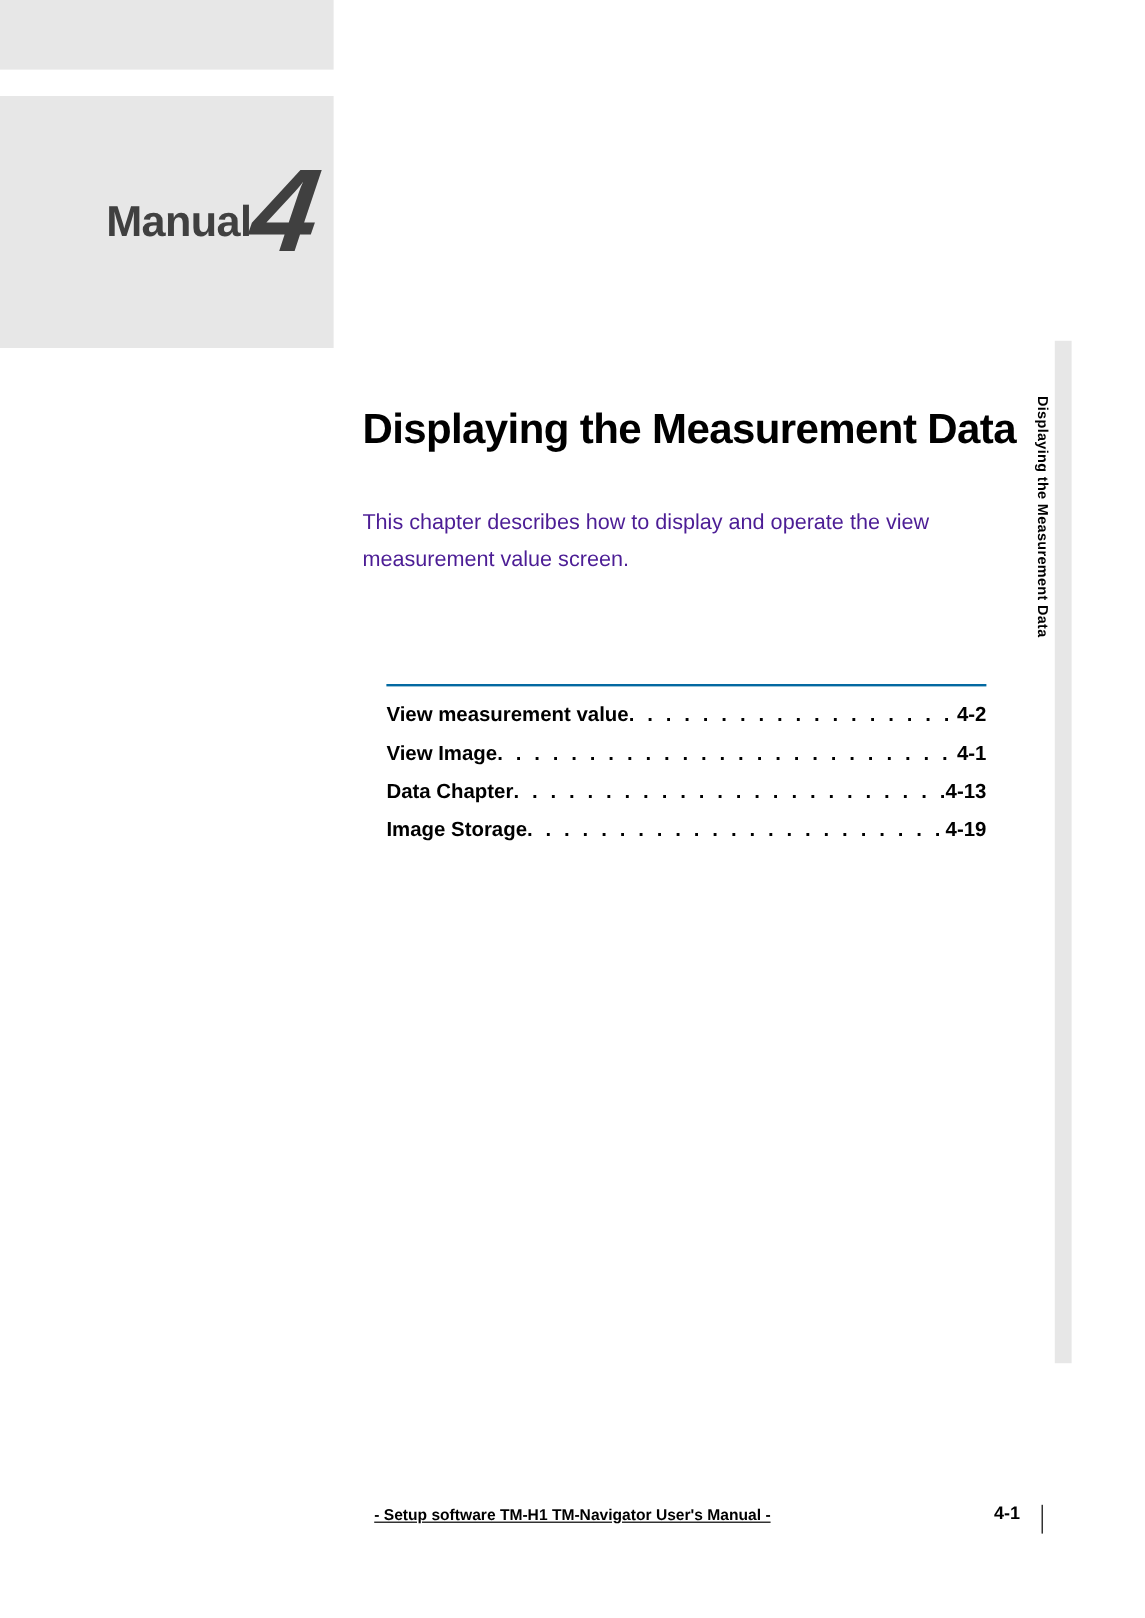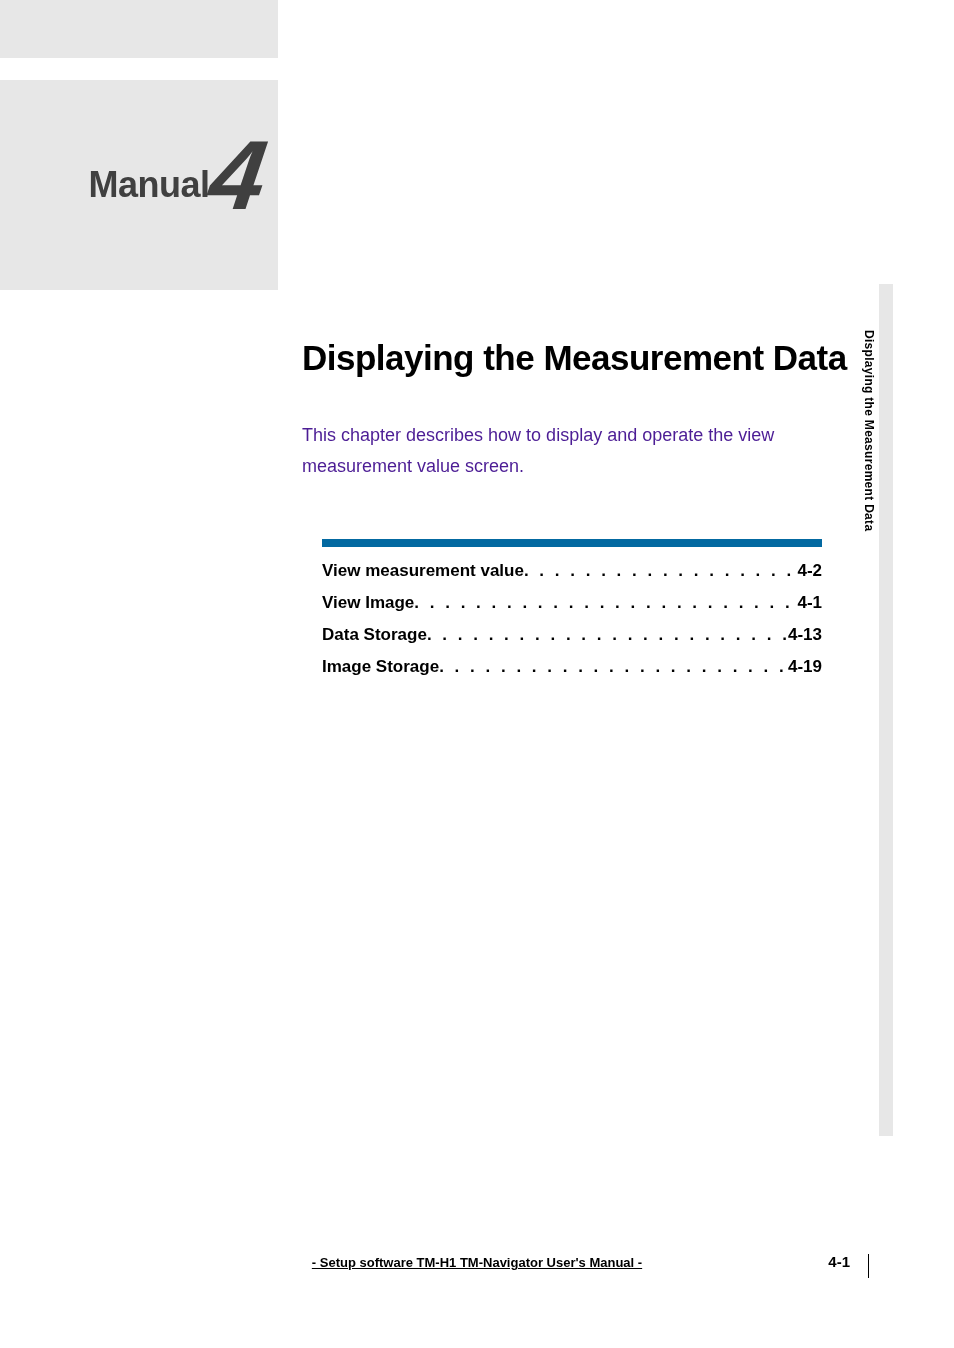--- a/index.html
+++ b/index.html
@@ -55,23 +55,23 @@
     left: 302px; top: 420px;
     width: 520px;
     font-size: 18px;
     font-weight: 400;
     line-height: 1.7;
     color: #4c1d95;
   }
 
   .toc {
     position: absolute;
-    left: 322px; top: 539px;
+    left: 322px; top: 570px;
     width: 500px;
-    border-top: 8px solid #0369a1;
+    border-top: 2px solid #0369a1;
     padding-top: 14px;
   }
   .toc-row {
     display: flex;
     align-items: baseline;
     font-size: 17px;
     font-weight: 700;
     margin-bottom: 12px;
   }
   .toc-label { white-space: nowrap; }
@@ -142,21 +142,21 @@
       <span class="toc-label">View measurement value</span>
       <span class="toc-dots-alt">. . . . . . . . . . . . . . . . . . . . . . . . . . . . . . . . . . . . . . . .</span>
       <span class="toc-page">4-2</span>
     </div>
     <div class="toc-row">
       <span class="toc-label">View Image</span>
       <span class="toc-dots-alt"> . . . . . . . . . . . . . . . . . . . . . . . . . . . . . . . . . . . . . . . .</span>
       <span class="toc-page">4-1</span>
     </div>
     <div class="toc-row">
-      <span class="toc-label">Data Storage</span>
+      <span class="toc-label">Data Chapter</span>
       <span class="toc-dots-alt">. . . . . . . . . . . . . . . . . . . . . . . . . . . . . . . . . . . . . . . .</span>
       <span class="toc-page">4-13</span>
     </div>
     <div class="toc-row">
       <span class="toc-label">Image Storage</span>
       <span class="toc-dots-alt"> . . . . . . . . . . . . . . . . . . . . . . . . . . . . . . . . . . . . . . . .</span>
       <span class="toc-page">4-19</span>
     </div>
   </div>
 

